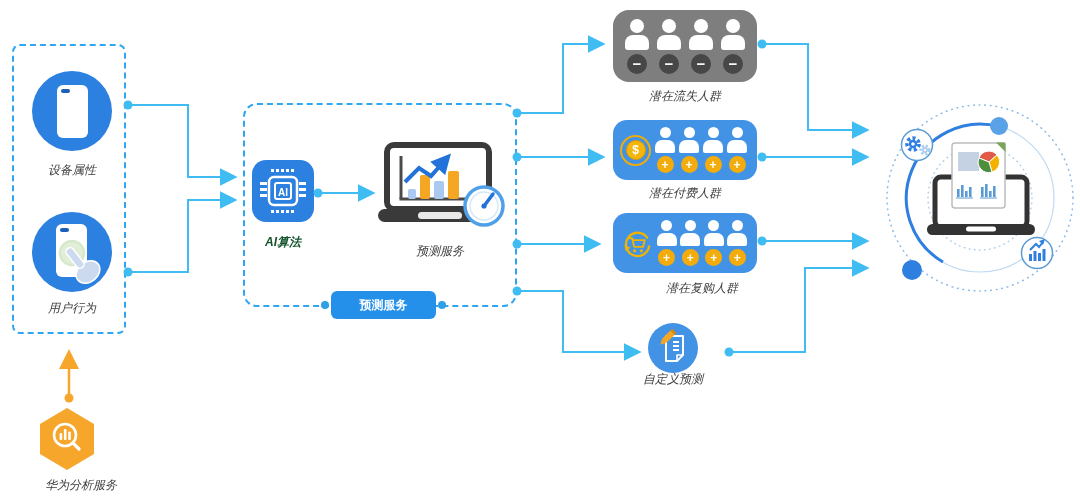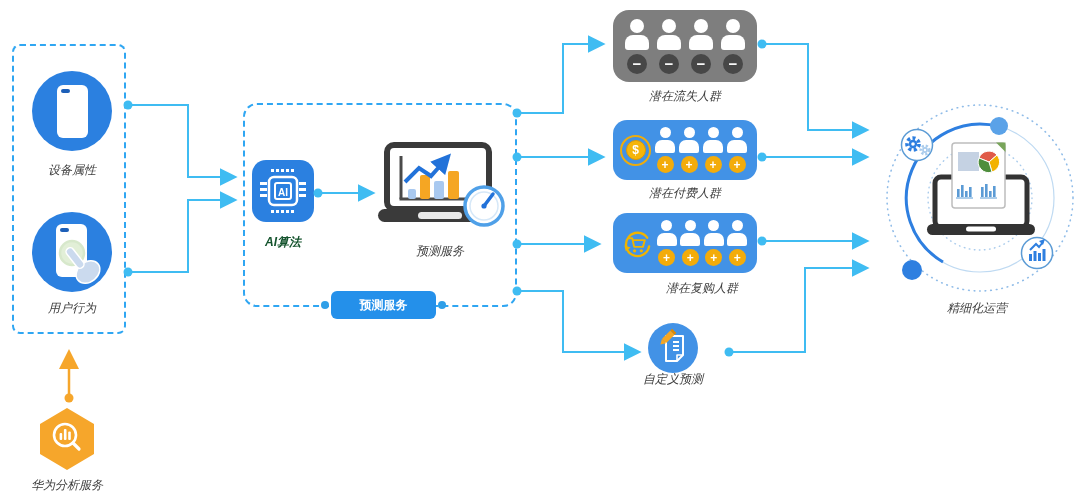--- a/index.html
+++ b/index.html
@@ -31,21 +31,21 @@
   .person.sm .torso{width:20px;height:13px;border-radius:7px 7px 2px 2px;}
   .pbadge{display:flex;align-items:center;justify-content:center;color:#fff;font-weight:bold;border-radius:50%;line-height:1;}
   .pbadge.dark{width:20px;height:20px;background:var(--c-darkbadge,#474747);font-size:15px;margin-top:4px;}
   .pbadge.gold{width:17px;height:17px;background:var(--c-gold,#F3AC0B);font-size:12px;margin-top:3px;}
   .coin{width:31px;height:31px;border-radius:50%;border:2.5px solid #EDAC0E;display:flex;align-items:center;justify-content:center;flex-shrink:0;box-sizing:border-box;}
   .coin-inner{width:20px;height:20px;border-radius:50%;background:#F5B50A;border:1.5px solid #E09A00;color:#fff;font-weight:bold;font-size:12px;display:flex;align-items:center;justify-content:center;box-sizing:border-box;}
   .carticon{flex-shrink:0;}
   .label{position:absolute;z-index:2;font-size:12px;color:var(--c-label,#3D3D3D);text-align:center;white-space:nowrap;font-style:italic;}
   #device-label{left:22px;top:162px;width:100px;text-align:center;}
   #behavior-label{left:22px;top:300px;width:100px;}
-  #analytics-label{left:0px;top:477px;width:134px;}
+  #analytics-label{left:0px;top:477px;width:134px;padding-left:14px;}
   #ai-label{left:233px;top:234px;width:100px;font-weight:bold;color:#14532d;}
   #model-label{left:390px;top:243px;width:100px;}
   #churn-label{left:605px;top:88px;width:160px;}
   #pay-label{left:605px;top:185px;width:160px;}
   #repurchase-label{left:622px;top:280px;width:160px;}
   #custom-label{left:593px;top:371px;width:160px;}
   #ops-label{left:897px;top:300px;width:160px;}
   #service-badge{position:absolute;left:331px;top:291px;width:105px;height:28px;background:var(--c-badge,#2490EA);
      border-radius:6px;z-index:4;color:#fff;display:flex;align-items:center;justify-content:center;font-size:12px;font-weight:bold;}
   #service-badge::before,#service-badge::after{content:"";position:absolute;top:50%;width:8px;height:8px;margin-top:-4px;border-radius:50%;background:#2F9FE8;}
@@ -350,15 +350,14 @@
           <rect x="149" y="156" width="3" height="7"></rect>
             <rect x="153.5" y="153" width="3" height="10"></rect>
           <rect x="158" y="155" width="3" height="8"></rect>
             <rect x="162.5" y="151" width="3" height="12"></rect>
         </g>
         <polyline points="150,152 156,146 159,149 163,144" stroke="#2E7FE0" stroke-width="2" fill="none"></polyline>
         <polygon points="165,141 159,143 163,147" fill="#2E7FE0"></polygon>
       </g>
     </svg>
   </div>
-  <div class="label" id="ops-label">精细化运营</div>
 
 </div>
 
 </body></html>

